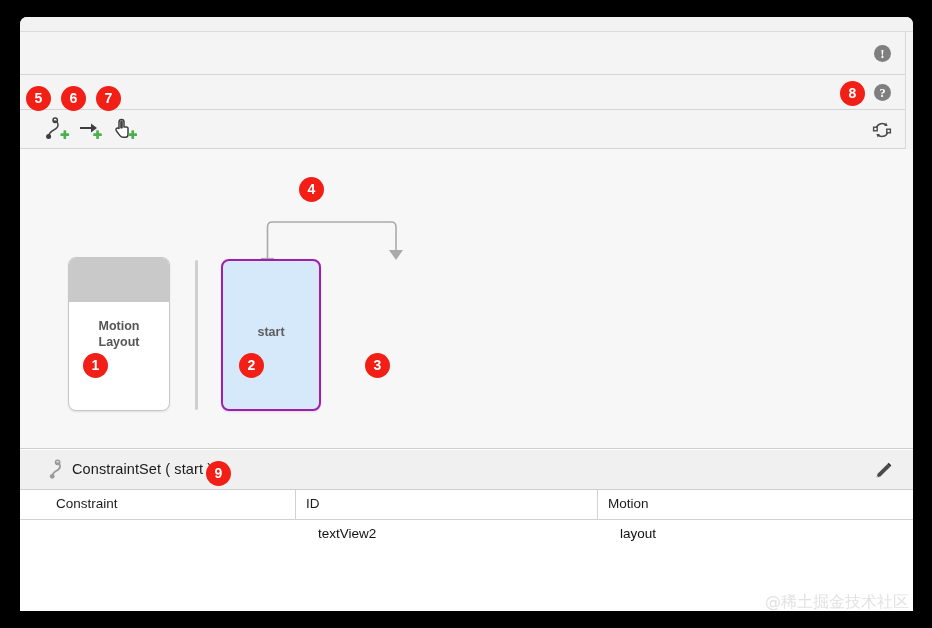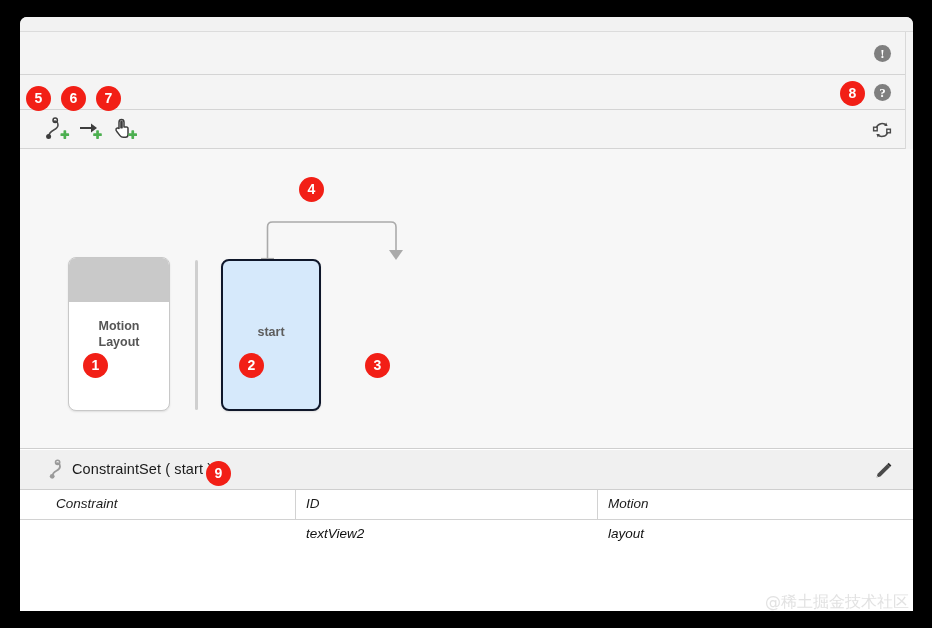--- a/index.html
+++ b/index.html
@@ -154,21 +154,21 @@
     font-weight: bold;
     color: #555555;
     line-height: 16px;
   }
 
   .card-start {
     left: 201px;
     top: 242px;
     width: 100px;
     height: 152px;
-    border: 2px solid #0f172a;
+    border: 2px solid #a21caf;
     background: #d6e9fb;
     box-shadow: 0 1px 2px rgba(0,0,0,0.10);
   }
   .card-end {
     left: 326px;
     top: 242px;
     width: 100px;
     height: 152px;
     border: 1px solid #c3c3c3;
     background: #ffffff;
@@ -232,21 +232,20 @@
     letter-spacing: 0.1px;
   }
 
   .table {
     position: absolute;
     left: 0;
     top: 473px;
     width: 893px;
     height: 121px;
     background: #ffffff;
-    font-style: italic;
   }
   .thead {
     position: absolute;
     left: 0; top: 0;
     width: 893px;
     height: 30px;
     border-bottom: 1px solid #d2d2d2;
     box-sizing: border-box;
   }
   .th {
@@ -257,21 +256,21 @@
   }
   .col-sep {
     position: absolute;
     top: 0;
     width: 1px;
     height: 30px;
     background: #d2d2d2;
   }
   .row {
     position: absolute;
-    left: 0;
+    left: 12px;
     top: 30px;
     width: 893px;
     height: 28px;
   }
   .td {
     position: absolute;
     top: 6px;
     font-size: 13.5px;
     color: #111111;
   }

